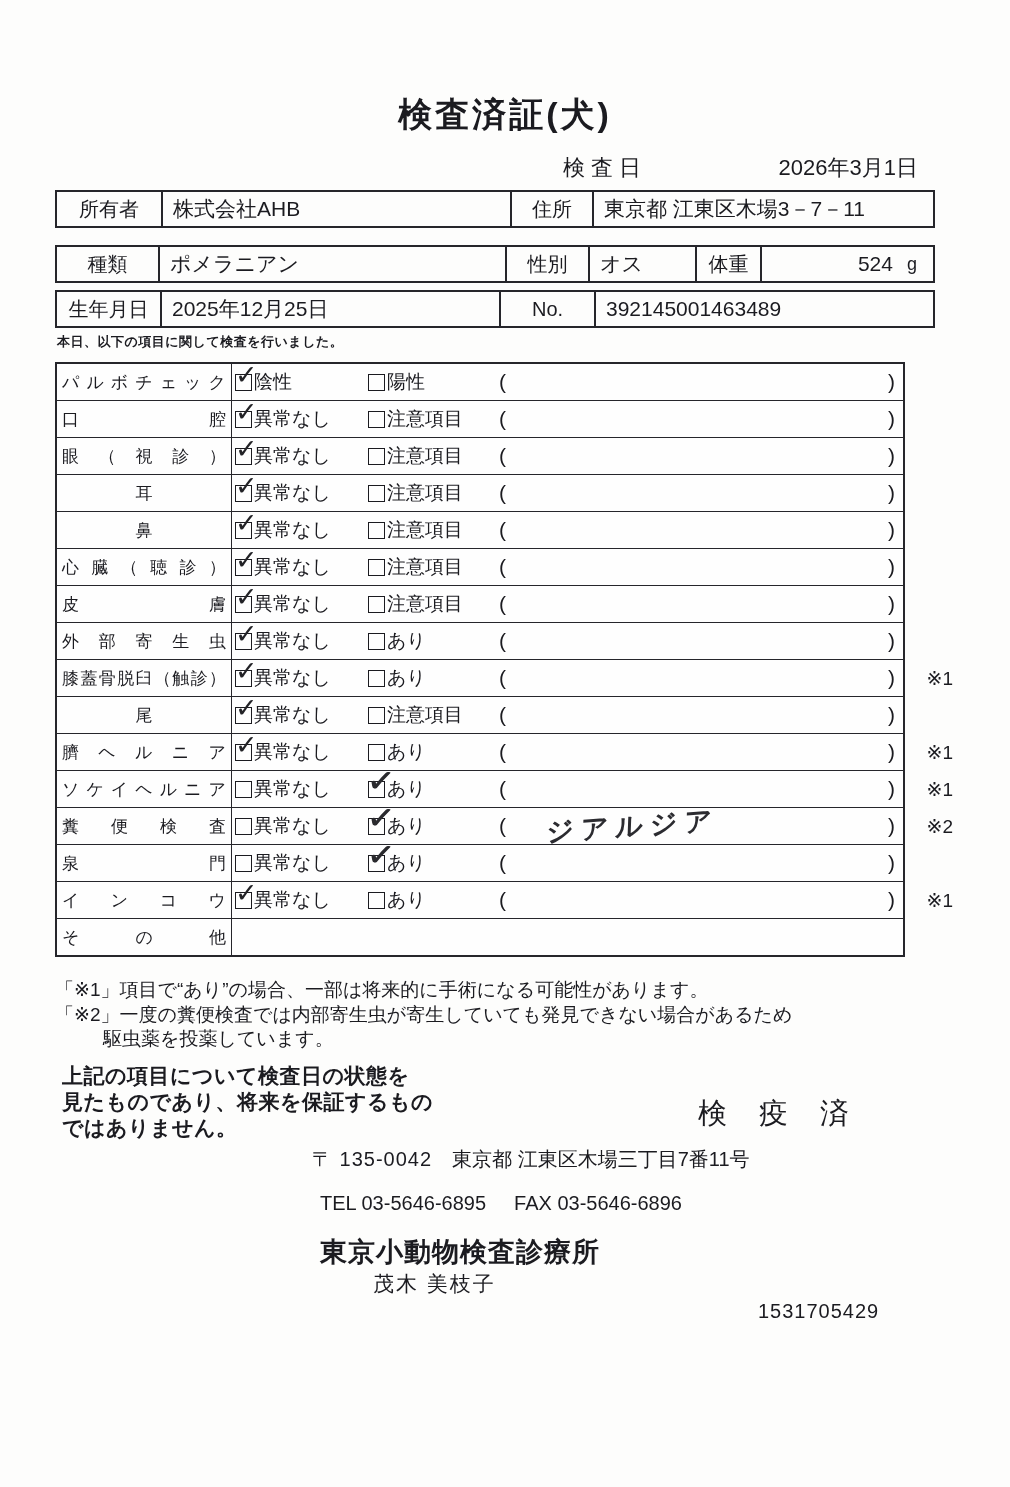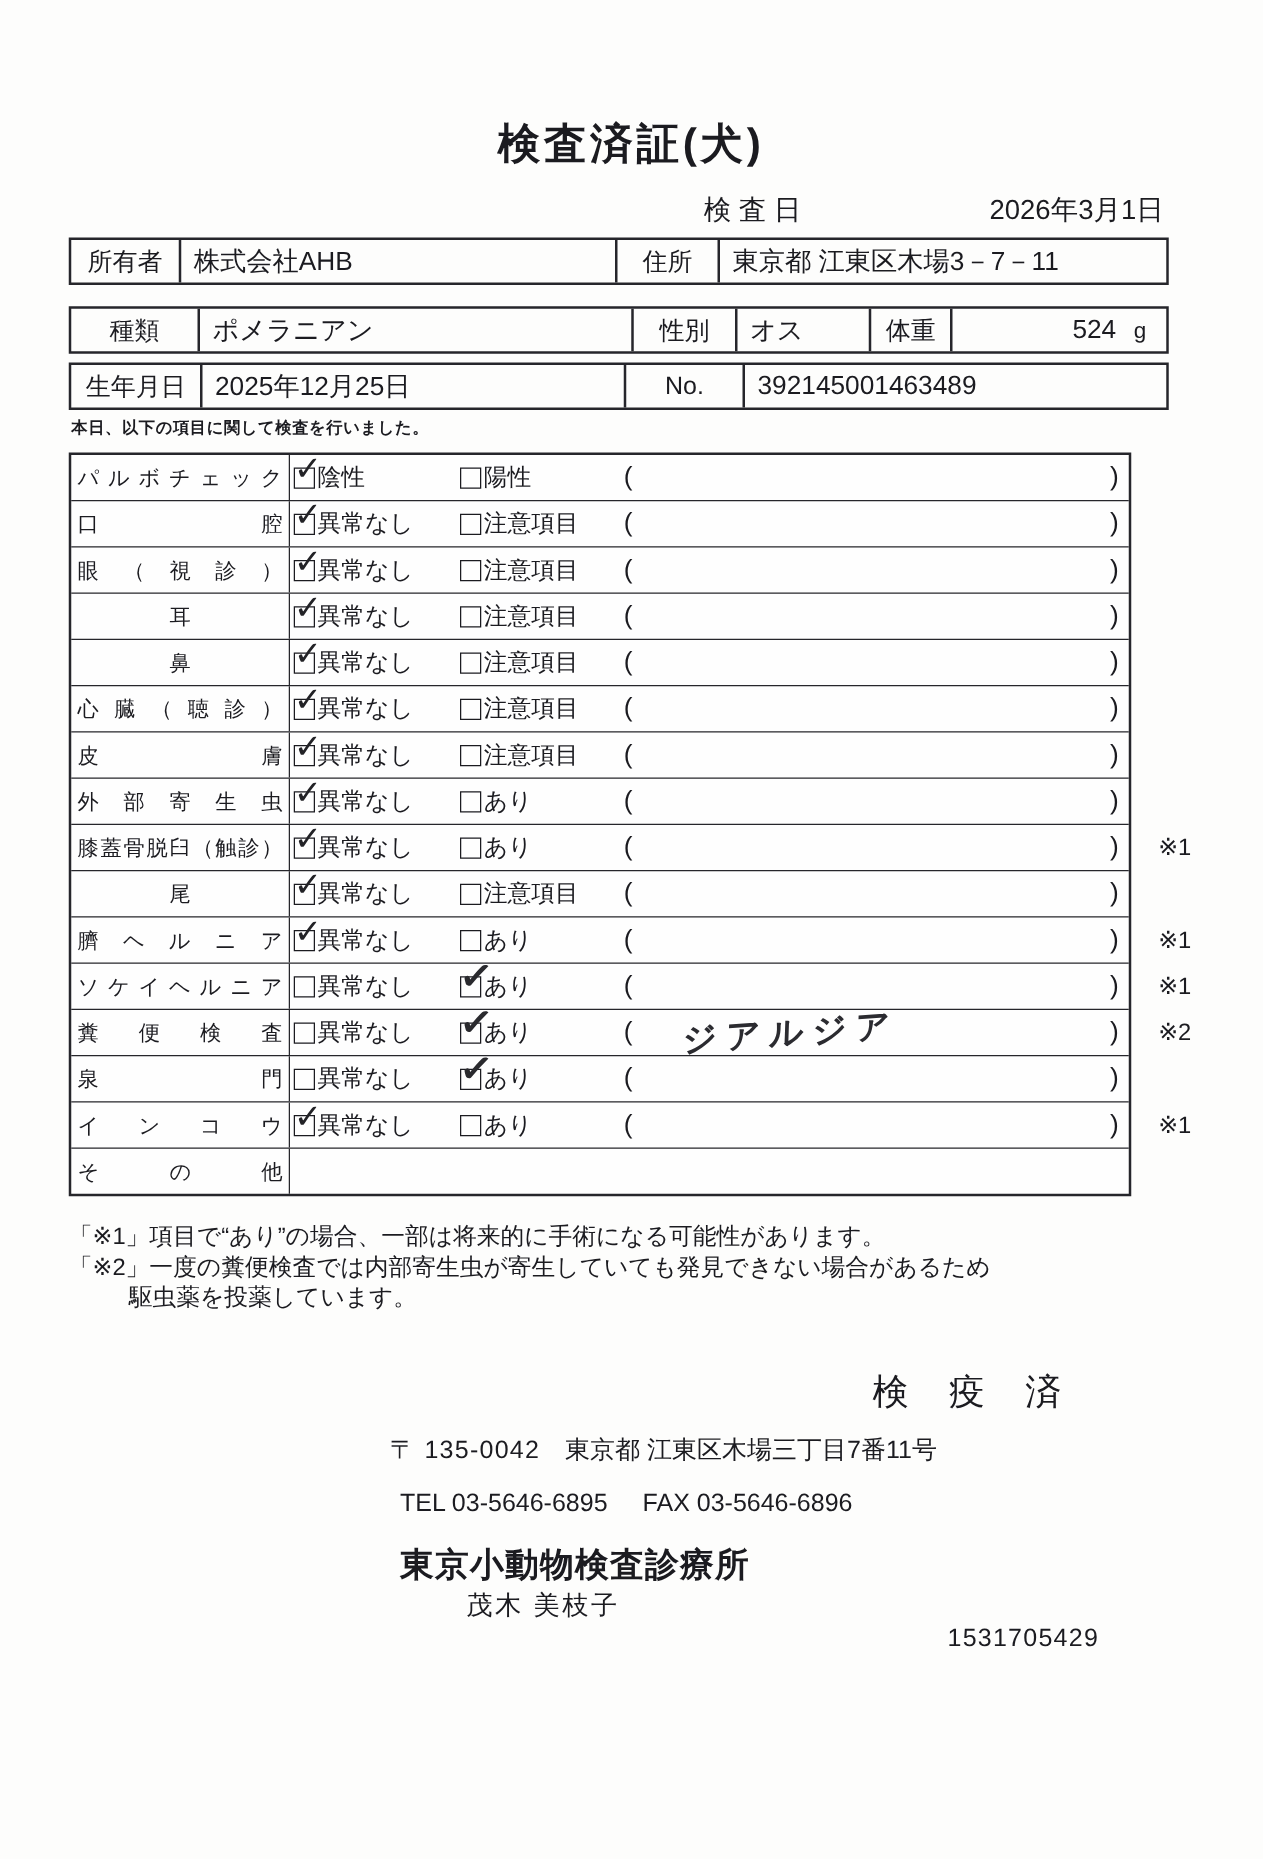--- a/index.html
+++ b/index.html
@@ -13,39 +13,39 @@
   }
   .page { position:absolute; inset:0; }
 
   
   .title {
     position:absolute; top:92px; left:0; width:100%;
     text-align:center; font-size:34px; font-weight:bold; letter-spacing:3px;
   }
   .date-row { position:absolute; top:153px; left:55px; width:880px; height:28px; }
   .date-label { position:absolute; left:508px; top:0; font-size:22px; letter-spacing:6px; }
-  .date-value { position:absolute; right:4px; top:0; font-size:22px; }
+  .date-value { position:absolute; right:17px; top:0; font-size:22px; }
 
   
   .info-box {
     position:absolute; left:55px; width:880px; height:38px;
     border:2px solid #26262b; box-sizing:border-box;
     display:flex; align-items:stretch;
   }
   .info-box .cell {
     display:flex; align-items:center; box-sizing:border-box;
     border-right:2px solid #26262b;
     font-size:21px; padding:0 10px; white-space:nowrap; overflow:hidden;
   }
   .info-box .cell:last-child { border-right:none; }
   .info-box .cell.lab { justify-content:center; font-size:20px; padding:0 4px; }
   .box-owner { top:190px; }
   .box-species { top:245px; }
   .box-birth { top:290px; }
-  .w-owner-lab{width:88px;} .w-owner-val{width:349px;} .w-addr-lab{width:82px;} .w-addr-val{flex:1;}
+  .w-owner-lab{width:106px;} .w-owner-val{width:349px;} .w-addr-lab{width:82px;} .w-addr-val{flex:1;}
   .w-sp-lab{width:103px;} .w-sp-val{width:347px;} .w-sex-lab{width:83px;} .w-sex-val{width:107px;}
   .w-wt-lab{width:65px;} .w-wt-val{flex:1; justify-content:flex-end;}
   .wt-num{ margin-right:14px; } .wt-unit{ font-size:18px; margin-right:6px; }
   .w-b-lab{width:105px;} .w-b-val{width:339px;} .w-no-lab{width:95px; justify-content:center;} .w-no-val{flex:1;}
 
   
   .intro { position:absolute; top:333px; left:57px; font-size:13px; font-weight:600; letter-spacing:0.5px; }
 
   
   .exam-table {
@@ -586,20 +586,25 @@
       <div class="ref-mark"></div>
     </div>
   </div>
 
   <div class="notes">
     <div>「※1」項目で“あり”の場合、一部は将来的に手術になる可能性があります。</div>
     <div>「※2」一度の糞便検査では内部寄生虫が寄生していても発見できない場合があるため</div>
     <div class="indent">駆虫薬を投薬しています。</div>
   </div>
 
+  <div class="disclaimer">
+    <div>上記の項目について検査日の状態を</div>
+    <div>見たものであり、将来を保証するもの</div>
+    <div>ではありません。</div>
+  </div>
 
   <div class="stamp">検 疫 済</div>
 
   <div class="addr-row">
     <span class="addr-postal">〒 135-0042</span>
     <span>東京都 江東区木場三丁目7番11号</span>
   </div>
 
   <div class="tel-row">
     <span class="tel">TEL 03-5646-6895</span>

